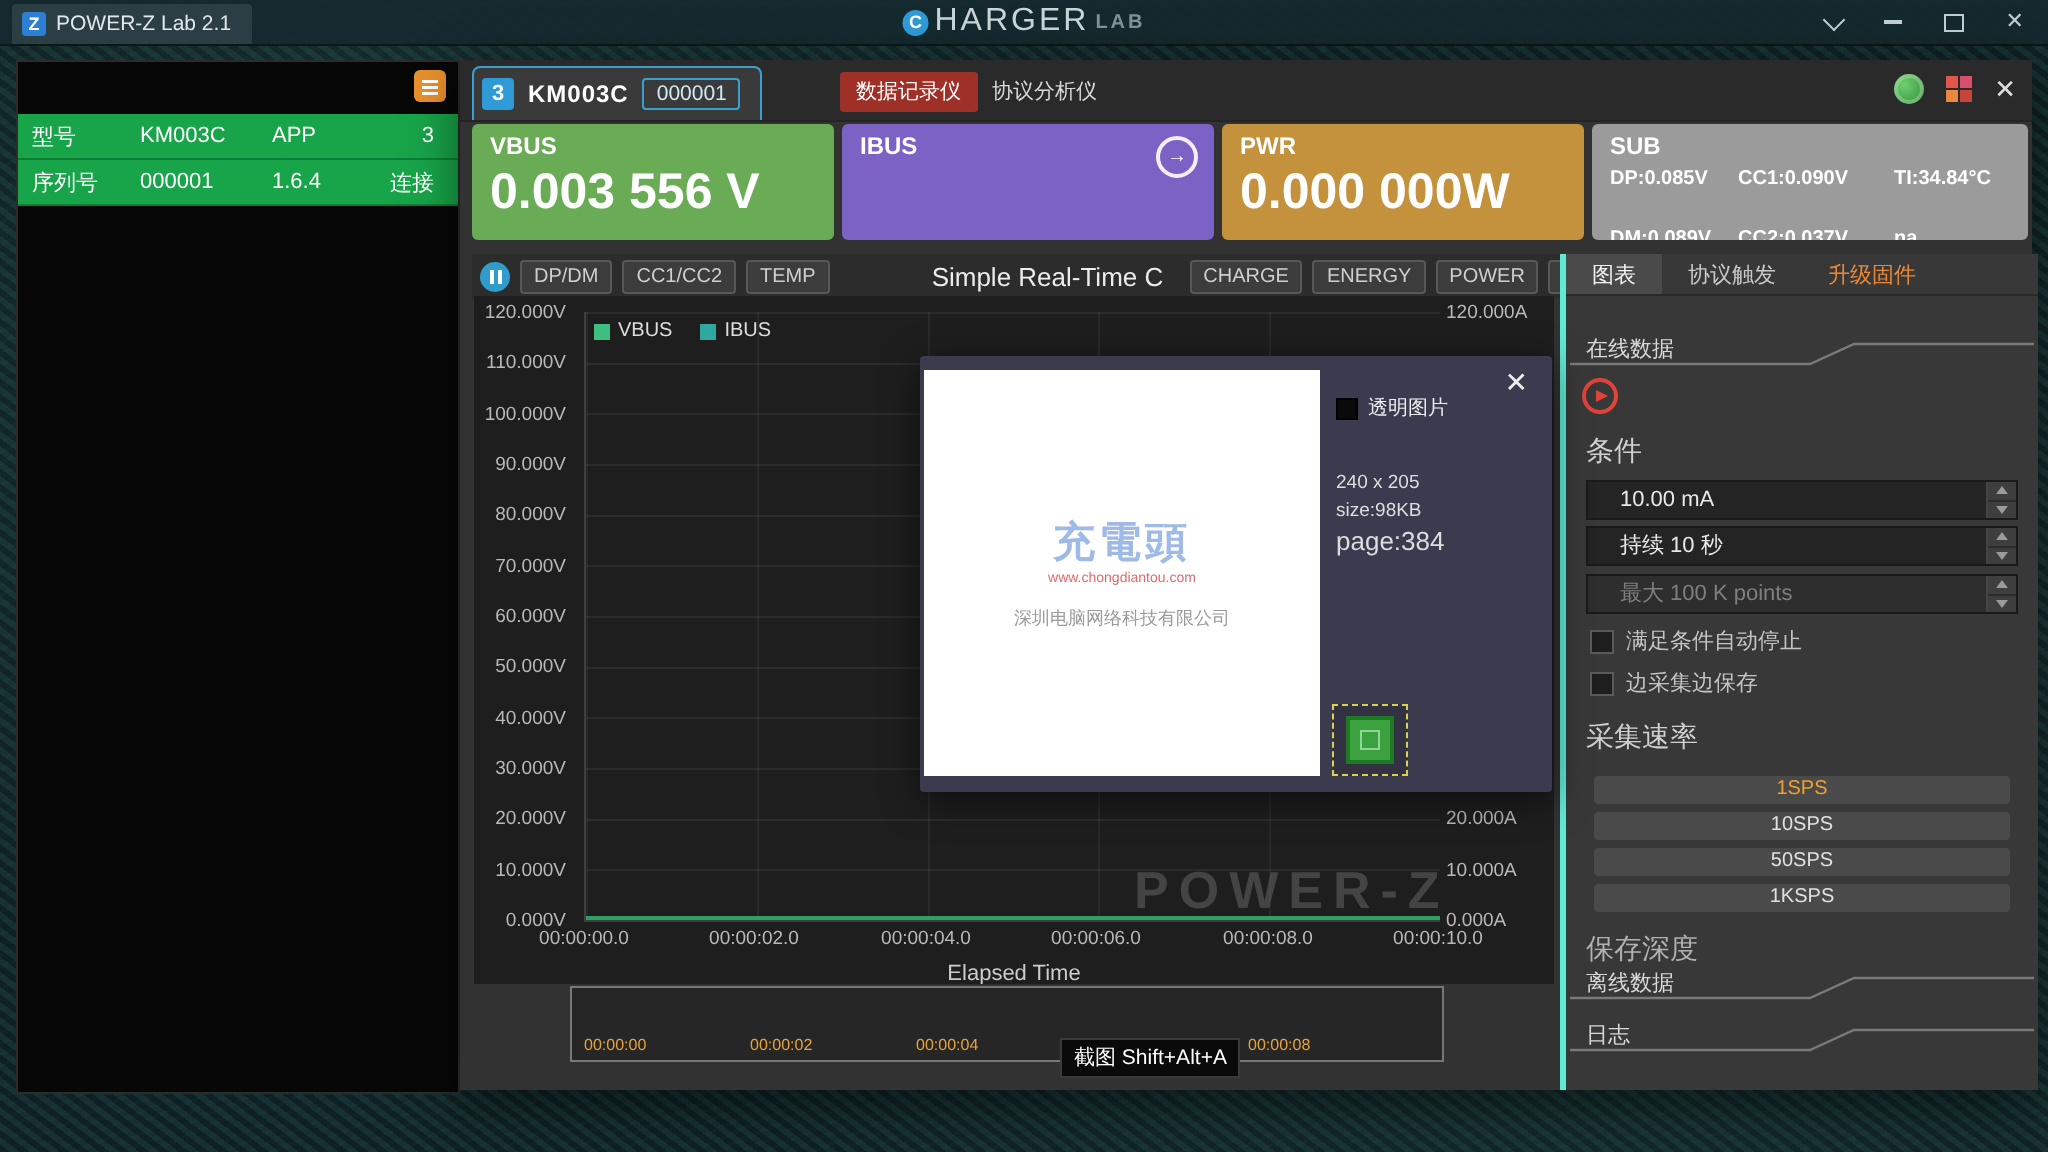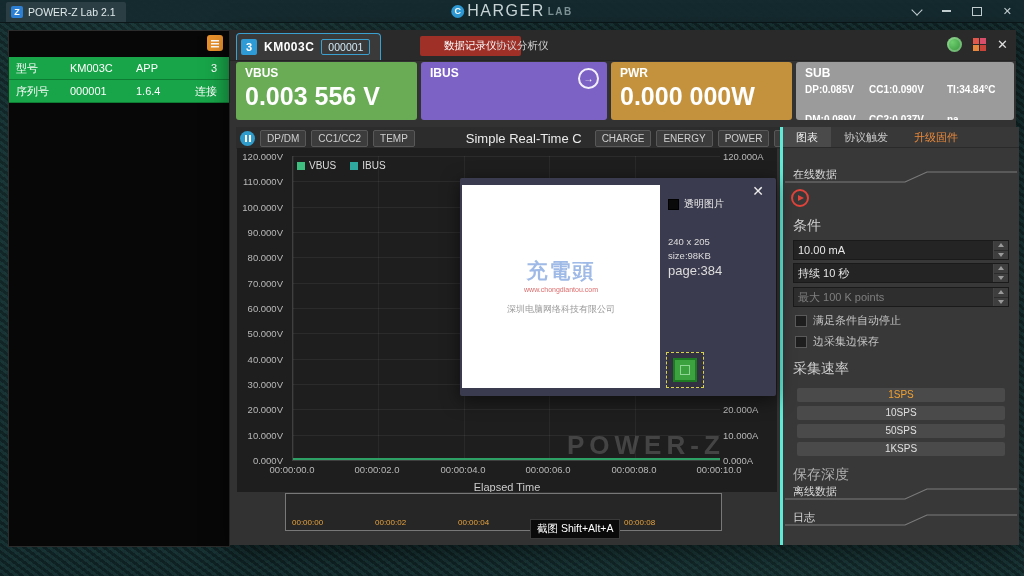--- a/index.html
+++ b/index.html
@@ -39,21 +39,21 @@
 
   
   .main{position:absolute;left:230px;top:30px;width:786px;height:515px;background:#323232;box-shadow:0 6px 22px rgba(0,0,0,.5)}
 
   
   .tabstrip{position:relative;height:30px;background:#2a2a2a;border-bottom:1px solid #242424}
   .session-tab{position:absolute;left:6px;top:3px;height:26px;display:flex;align-items:center;gap:7px;padding:0 10px 0 4px;background:#3a3a3a;border:1px solid #3aa0d0;border-bottom:none;border-radius:4px 4px 0 0}
   .s-badge{width:16px;height:16px;background:#2e9bd6;color:#fff;font-size:11px;font-weight:bold;display:flex;align-items:center;justify-content:center;border-radius:2px}
   .s-model{font-size:12px;font-weight:bold;color:#fff;letter-spacing:.5px}
   .s-serial{font-size:10.5px;color:#cfe8f4;border:1px solid #3aa0d0;border-radius:2px;padding:1px 6px}
-  .menu-recorder{position:absolute;left:190px;top:6px;padding:3px 24px;background:#9e3028;color:#fff;font-size:10.5px;border-radius:2px}
+  .menu-recorder{position:absolute;left:190px;top:6px;padding:3px 8px;background:#9e3028;color:#fff;font-size:10.5px;border-radius:2px}
   .menu-analyzer{position:absolute;left:258px;top:6px;padding:3px 8px;color:#d8d8d8;font-size:10.5px}
   .strip-icons{position:absolute;right:8px;top:7px;display:flex;align-items:center;gap:11px}
   .green-dot{width:15px;height:15px;border-radius:50%;background:radial-gradient(circle at 35% 35%, #6fcf6f, #2e8b34);box-shadow:inset 0 0 0 2px rgba(255,255,255,.25)}
   .apps-grid{width:13px;height:13px;display:grid;grid-template-columns:6px 6px;grid-template-rows:6px 6px;gap:1px}
   .apps-grid i{display:block}
   .apps-grid i:nth-child(1){background:#e2574c}
   .apps-grid i:nth-child(2){background:#d94f6b}
   .apps-grid i:nth-child(3){background:#e8883f}
   .apps-grid i:nth-child(4){background:#c8433a}
   .strip-close{color:#e0e0e0;font-size:13px;line-height:1}
@@ -130,21 +130,21 @@
   .side-tabs{display:flex;height:20px;border-bottom:1px solid #2a2a2a;font-size:11px;align-items:stretch}
   .side-tab{display:flex;align-items:center;padding:0 13px;color:#c8c8c8}
   .side-tab.active{background:#4a4a4a;color:#f2f2f2}
   .side-tab.firmware{color:#e8883a}
   .sec-header{position:absolute;left:0;width:100%;height:20px}
   .sec-header b{position:absolute;left:10px;top:2px;font-size:11px;font-weight:normal;color:#d8d8d8;white-space:nowrap;z-index:1}
   .sec-header svg{position:absolute;left:0;top:4px;width:100%;height:16px}
   .record-btn{position:absolute;left:8px;top:62px;width:18px;height:18px;border:2px solid #e0433a;border-radius:50%;display:flex;align-items:center;justify-content:center;box-sizing:border-box}
   .play-tri{width:0;height:0;border-top:3.5px solid transparent;border-bottom:3.5px solid transparent;border-left:6px solid #e0433a;margin-left:2px}
   .side-label{position:absolute;left:10px;font-size:14px;color:#d0d0d0;white-space:nowrap}
-  .input{position:absolute;left:10px;width:216px;height:20px;background:#242424;border:1px solid #1a1a1a;color:#e8e8e8;font-size:11px;line-height:18px;padding-left:4px;box-sizing:border-box}
+  .input{position:absolute;left:10px;width:216px;height:20px;background:#242424;border:1px solid #1a1a1a;color:#e8e8e8;font-size:11px;line-height:18px;padding-left:16px;box-sizing:border-box}
   .input.disabled{color:#7f7f7f;background:#2e2e2e}
   .spin{position:absolute;right:0;top:0;width:14px;height:100%;border-left:1px solid #454545;display:flex;flex-direction:column}
   .spin .half{flex:1;display:flex;align-items:center;justify-content:center;background:#3e3e3e}
   .spin .half:first-child{border-bottom:1px solid #2c2c2c}
   .tri-up{width:0;height:0;border-left:3px solid transparent;border-right:3px solid transparent;border-bottom:4px solid #9a9a9a}
   .tri-dn{width:0;height:0;border-left:3px solid transparent;border-right:3px solid transparent;border-top:4px solid #9a9a9a}
   .cb-row{position:absolute;left:12px;display:flex;align-items:center;gap:6px}
   .cb{width:10px;height:10px;background:#1e1e1e;border:1px solid #5a5a5a}
   .cb-label{font-size:11px;color:#c4c4c4;white-space:nowrap}
   .rate-btn{position:absolute;left:14px;width:208px;height:14px;background:#4a4a4a;border-radius:2px;text-align:center;font-size:10px;line-height:14px;color:#e0e0e0}

